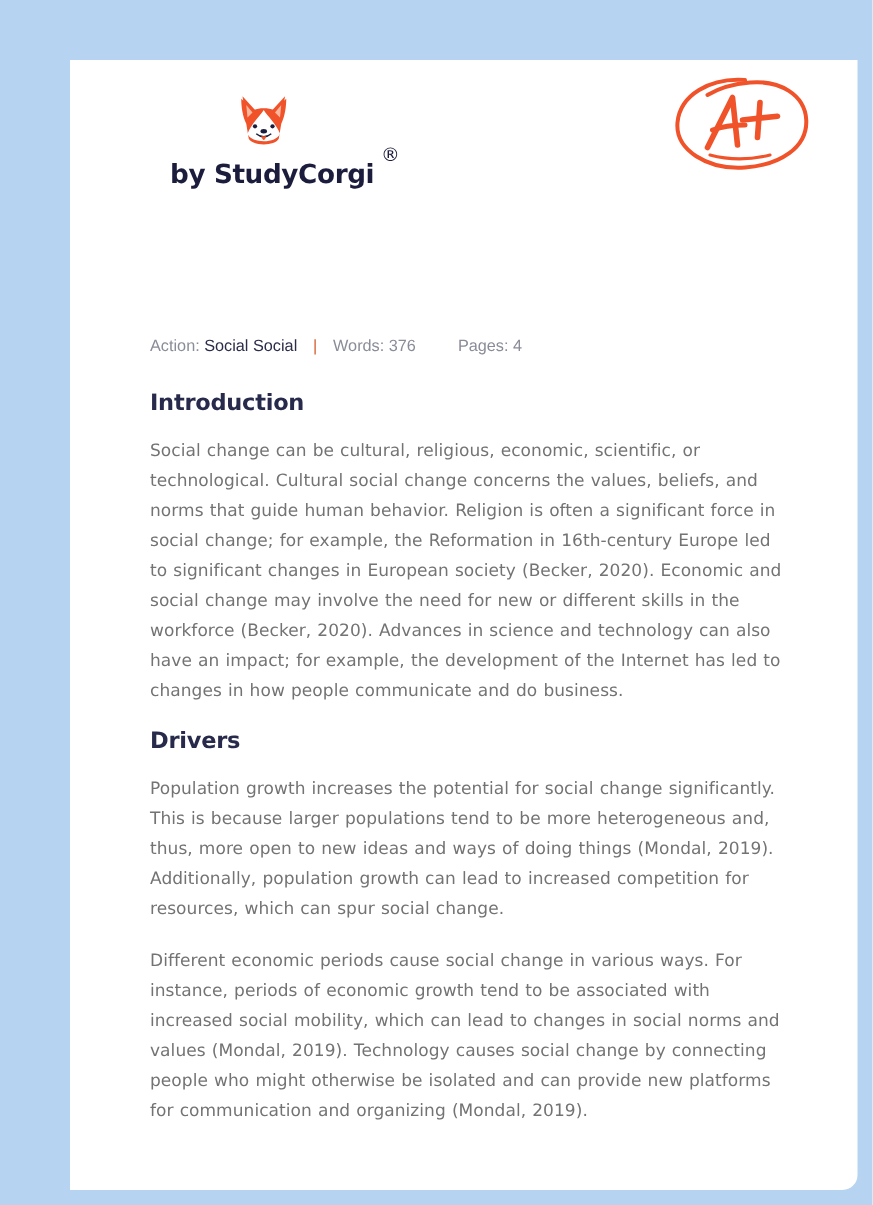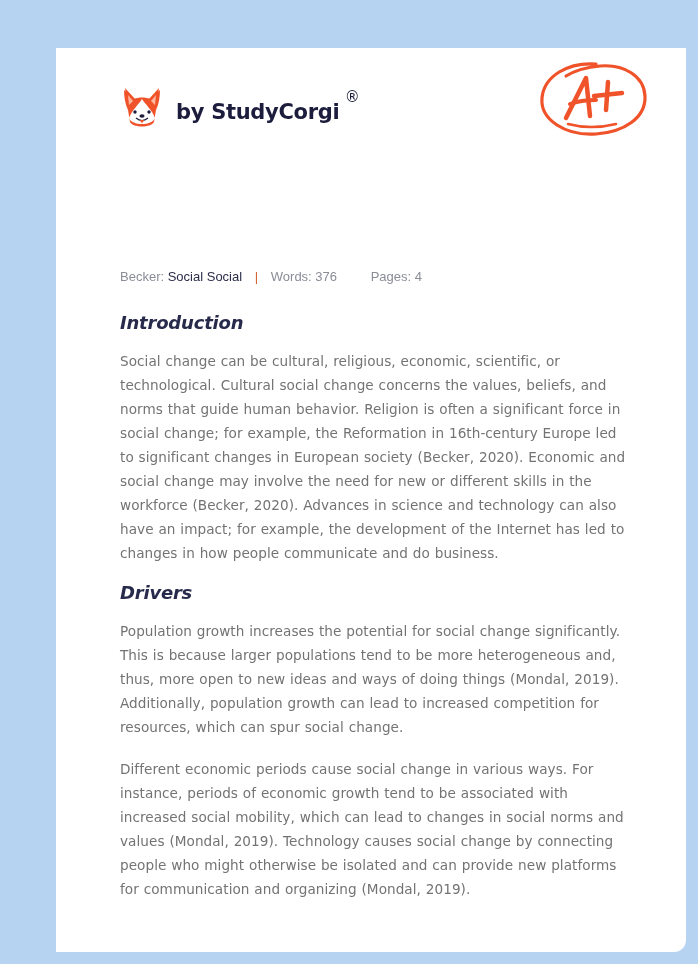--- a/index.html
+++ b/index.html
@@ -20,23 +20,24 @@
       top: 48px;
       width: 630px;
       height: 904px;
       background: #ffffff;
       border-radius: 0 0 12px 0;
       overflow: hidden;
     }
     .brand {
       position: absolute;
       left: 66px;
-      top: 38px;
+      top: 27px;
       display: flex;
       align-items: center;
+      flex-direction: column;
     }
     .corgi {
       width: 40px;
       height: 44px;
       display: block;
     }
     .brand-text {
       margin-left: 14px;
       margin-top: 8px;
       font-family: "DejaVu Sans", sans-serif;
@@ -96,21 +97,20 @@
     }
     .section-heading {
       position: absolute;
       left: 64px;
       margin: 0;
       font-family: "DejaVu Sans", sans-serif;
       font-weight: bold;
       font-size: 18px;
       color: #272a4b;
       letter-spacing: -0.2px;
-      font-style: italic;
     }
     .para {
       position: absolute;
       left: 64px;
       width: 512px;
       margin: 0;
       font-family: "DejaVu Sans", sans-serif;
       font-size: 13.6px;
       line-height: 24px;
       color: #737373;
@@ -155,21 +155,21 @@
     <path d="M58 6 C30 4 6 18 4 40 C2 62 28 78 58 76 C86 74 108 60 107 38 C106 18 86 6 62 8 C50 9 38 12 28 18" stroke="#f0522a" stroke-width="3.2" fill="none" stroke-linecap="round"></path>
     <path d="M28 60 L48 20 L52 58" stroke="#f0522a" stroke-width="4.5" fill="none" stroke-linecap="round" stroke-linejoin="round"></path>
     <path d="M32 46 C40 43 48 42 58 42" stroke="#f0522a" stroke-width="4" fill="none" stroke-linecap="round"></path>
     <path d="M70 24 L68 52" stroke="#f0522a" stroke-width="4.5" fill="none" stroke-linecap="round"></path>
     <path d="M56 38 L84 35" stroke="#f0522a" stroke-width="4.5" fill="none" stroke-linecap="round"></path>
     <path d="M30 66 C45 70 62 70 78 66" stroke="#f0522a" stroke-width="2.5" fill="none" stroke-linecap="round"></path>
   </svg>
 
 
   <div class="meta">
-    <span>Becker:</span>
+    <span>Action:</span>
     <span class="topic-value">Social Social</span>
     <span class="sep">|</span>
     <span>Words: 376</span>
     <span class="pages">Pages: 4</span>
   </div>
 
   <h2 class="section-heading" style="top:264px;">Introduction</h2>
   <p class="para" style="top:301px;">Social change can be cultural, religious, economic, scientific, or technological. Cultural social change concerns the values, beliefs, and norms that guide human behavior. Religion is often a significant force in social change; for example, the Reformation in 16th-century Europe led to significant changes in European society (Becker, 2020). Economic and social change may involve the need for new or different skills in the workforce (Becker, 2020). Advances in science and technology can also have an impact; for example, the development of the Internet has led to changes in how people communicate and do business.</p>
 
   <h2 class="section-heading" style="top:534px;">Drivers</h2>

